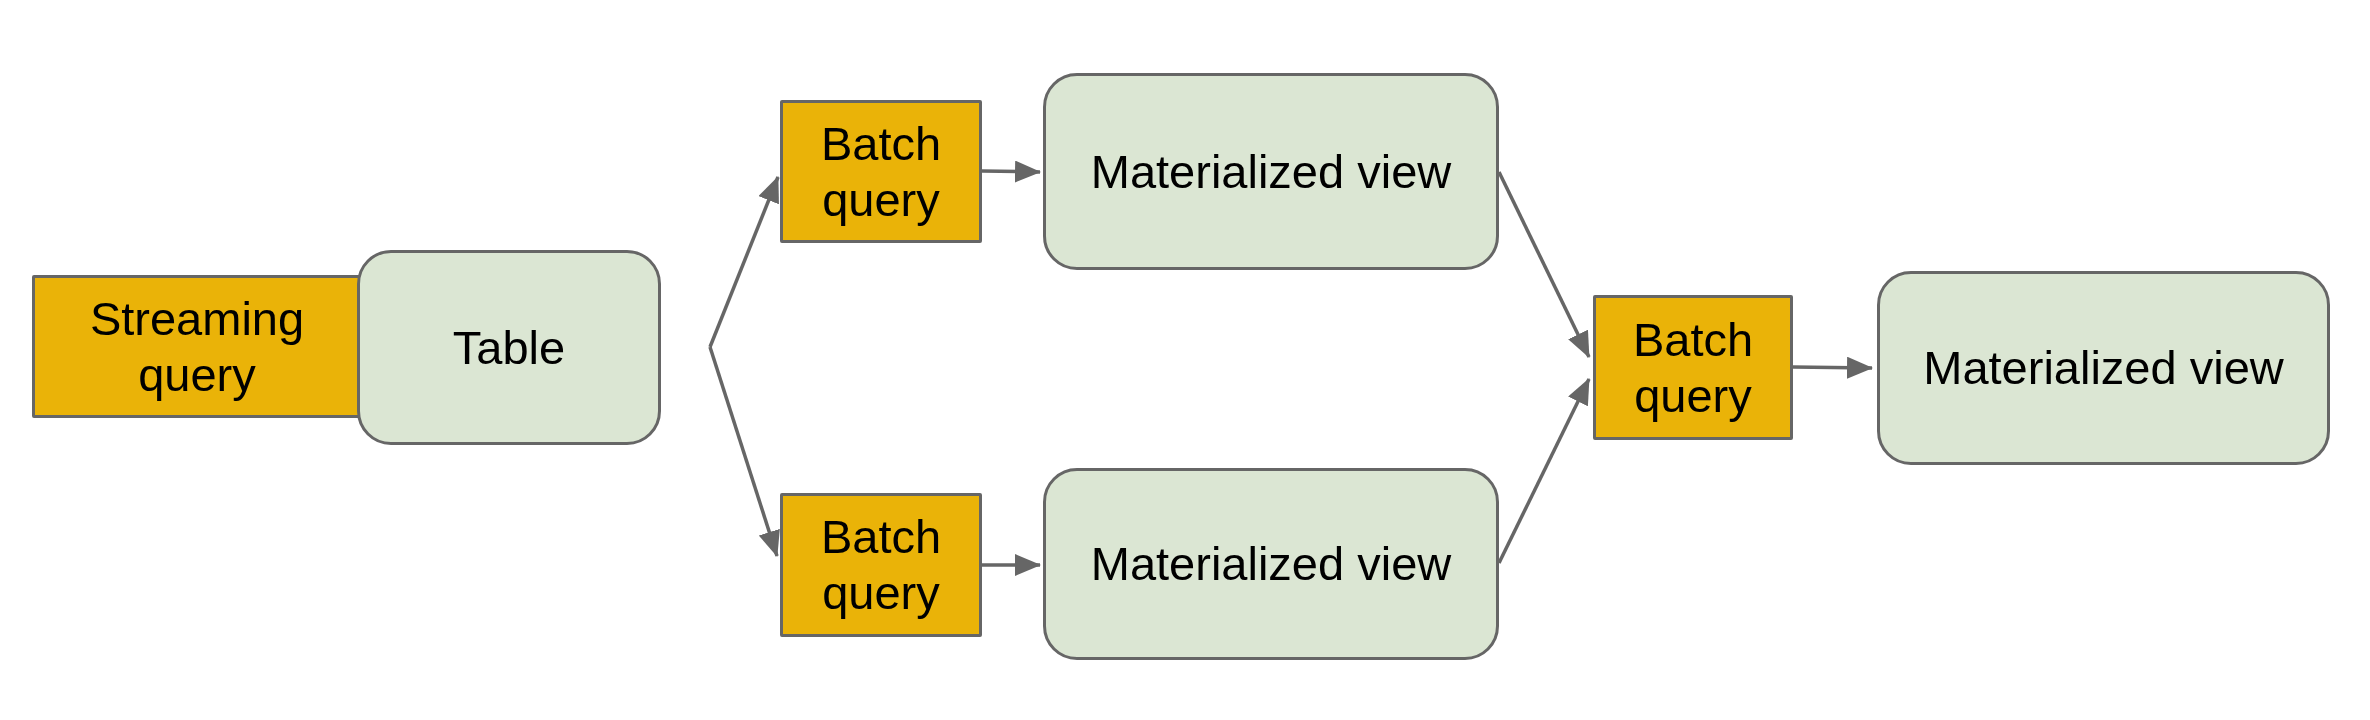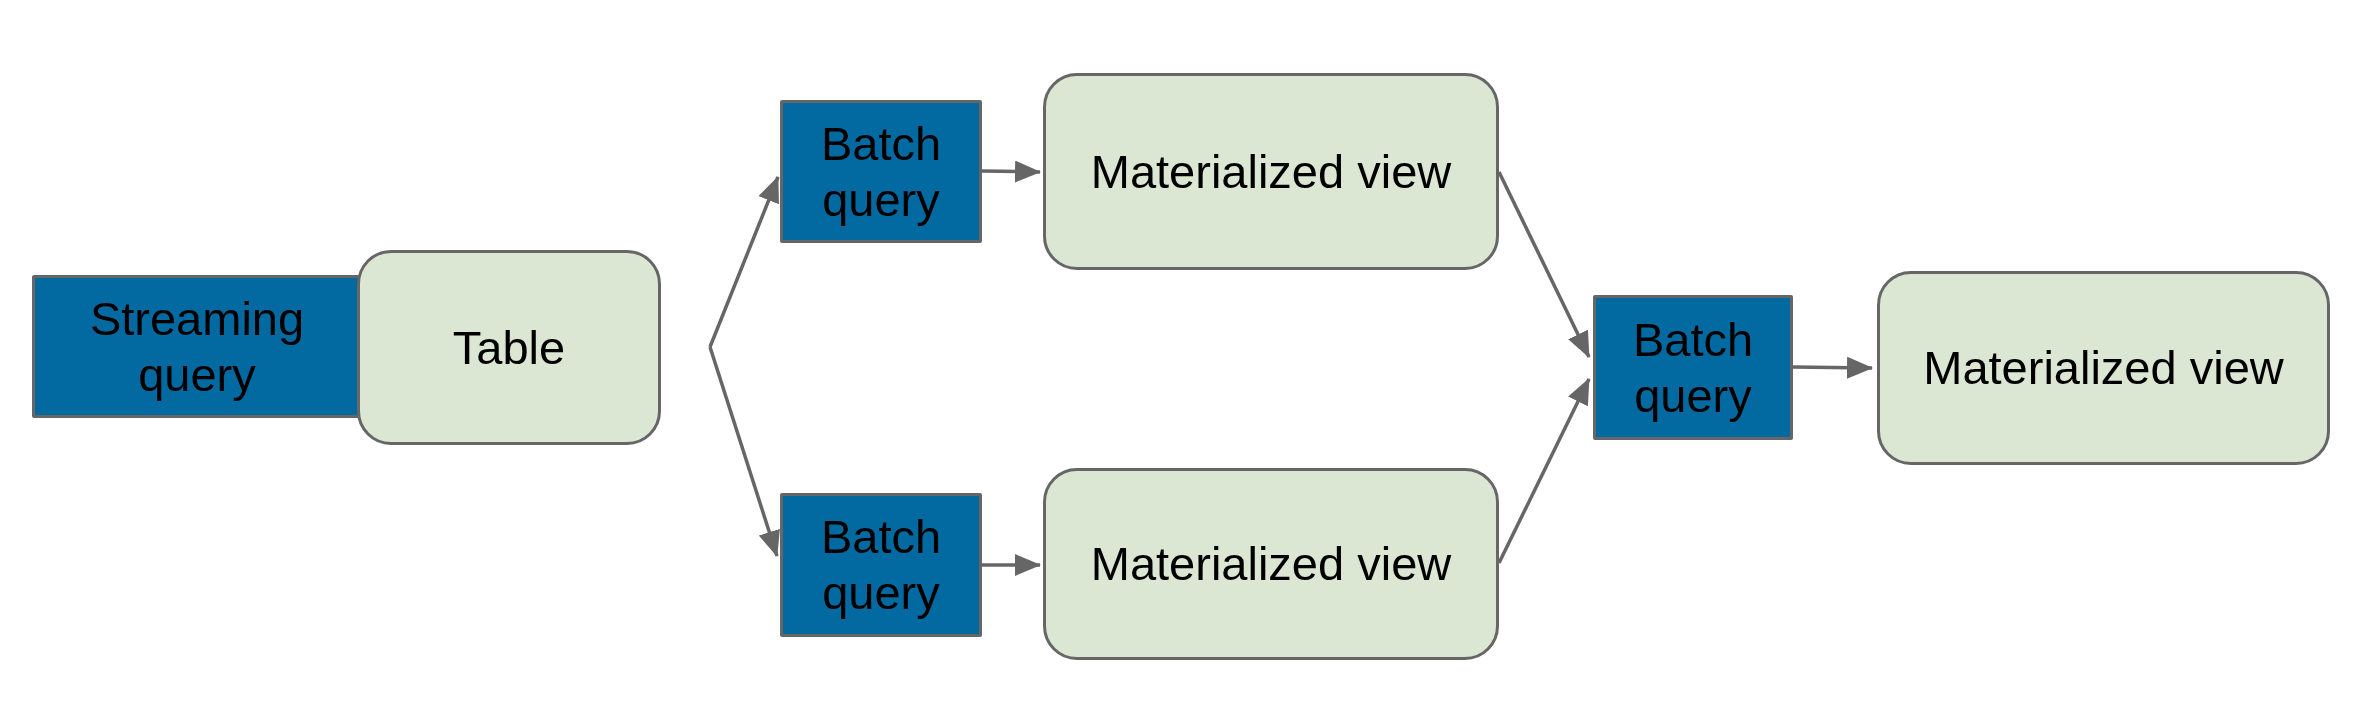--- a/index.html
+++ b/index.html
@@ -25,21 +25,21 @@
     align-items: center;
     justify-content: center;
     text-align: center;
     z-index: 2;
     color: #000000;
     font-size: 47px;
     line-height: 56px;
   }
   .node .label { padding: 0 10px; }
   .query {
-    background: #0369a1;
+    background: #eab308;
     border-radius: 2px;
   }
   .store {
     background: #dbe6d3;
     border-radius: 34px;
   }
   
   #n-streaming      { left: 32px;   top: 275px; width: 330px; height: 143px; justify-content: center; }
   #n-table          { left: 357px;  top: 250px; width: 304px; height: 195px; }
   #n-batch-top      { left: 780px;  top: 100px; width: 202px; height: 143px; }

